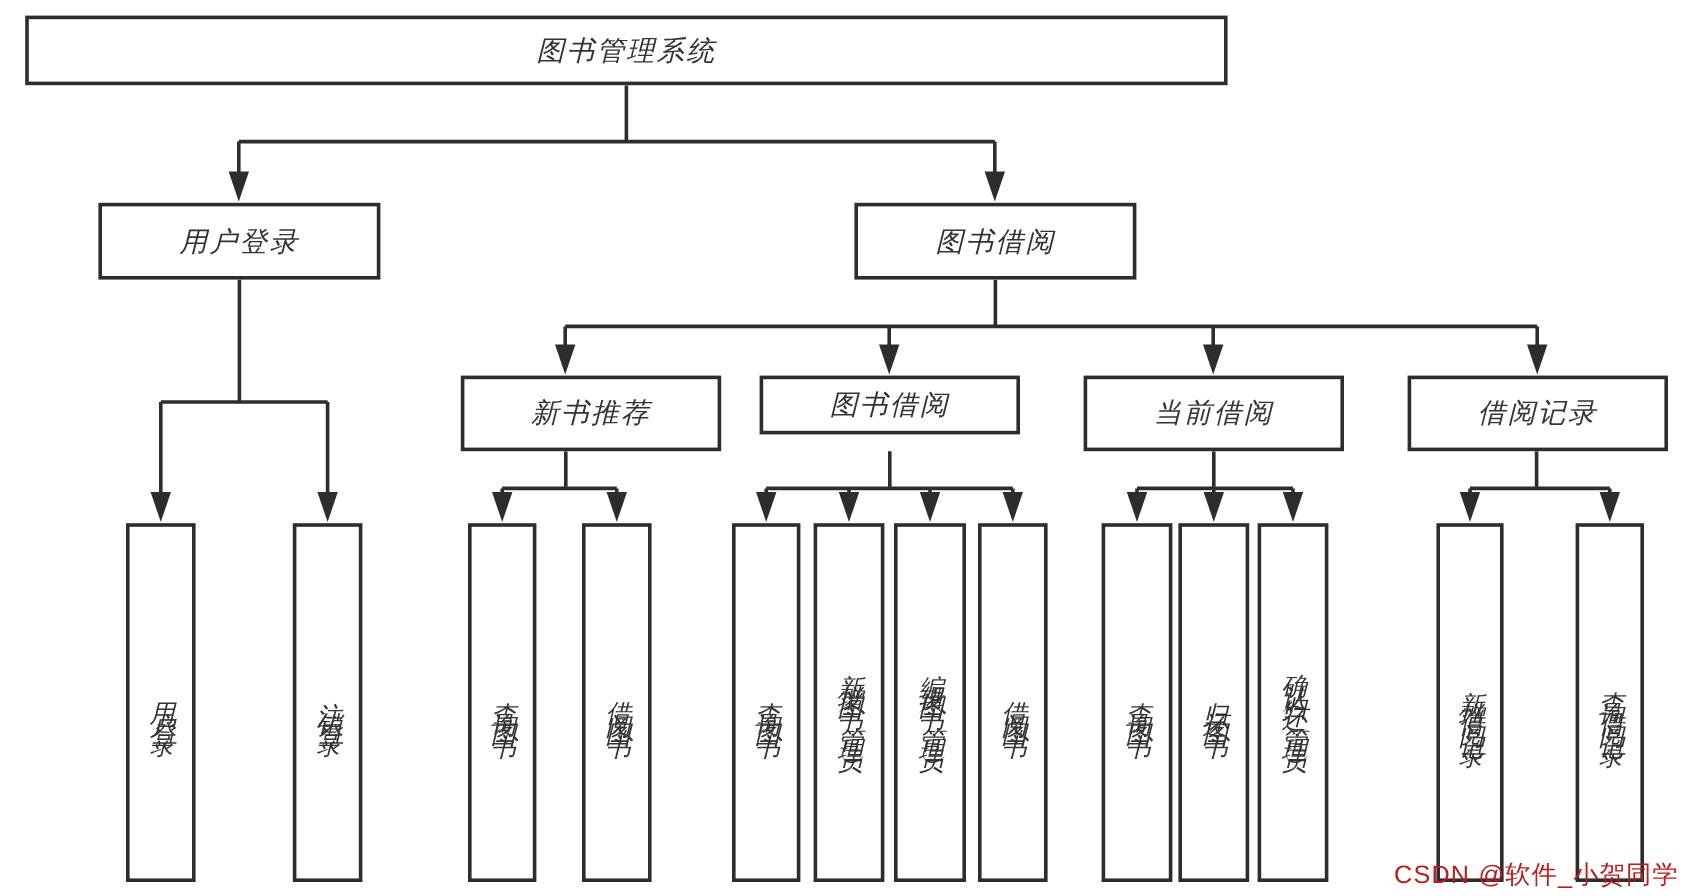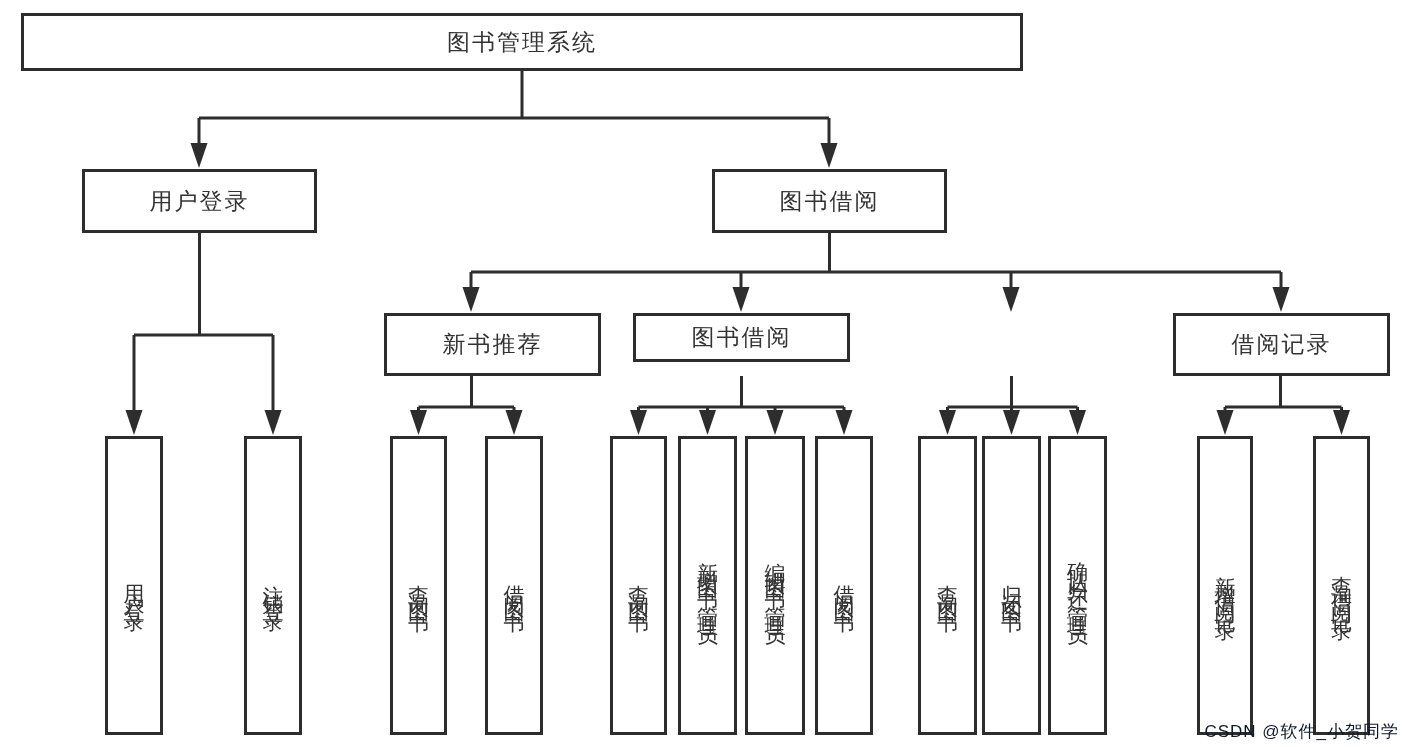--- a/index.html
+++ b/index.html
@@ -27,20 +27,21 @@
     box-sizing: border-box;
     background: #ffffff;
     border: 3px solid #2d2d2d;
     color: #333333;
     display: flex;
     align-items: center;
     justify-content: center;
     font-size: 23px;
     letter-spacing: 2px;
     white-space: nowrap;
+    font-style: italic;
   }
   .node.vertical {
     writing-mode: vertical-lr;
     text-orientation: mixed;
     font-size: 21px;
     letter-spacing: 9px;
     white-space: normal;
   }
   
   .n-root            { left: 21px;   top: 13px;  width: 1002px; height: 58px; }
@@ -62,22 +63,22 @@
   .n-leaf-bb-borrow    { left: 815px;  width: 58px; }
   .n-leaf-cb-query     { left: 918px;  width: 59px; }
   .n-leaf-cb-return    { left: 982px;  width: 59px; }
   .n-leaf-cb-confirm   { left: 1048px; width: 59px; }
   .n-leaf-br-add       { left: 1197px; width: 56px; }
   .n-leaf-br-query     { left: 1313px; width: 57px; }
   .watermark {
     position: absolute;
     right: 6px;
     bottom: 4px;
-    font-size: 17px;
-    color: #0f172a;
+    font-size: 21px;
+    color: #b91c1c;
     letter-spacing: 1px;
   }
 </style>
 </head>
 <body>
 
 <div class="stage">
 
   <svg class="connectors" viewBox="0 0 1405 747" xmlns="http://www.w3.org/2000/svg">
     <g stroke="#2d2d2d" stroke-width="3" fill="none">
@@ -119,20 +120,21 @@
     </g>
   </svg>
 
   <div class="node n-root">图书管理系统</div>
 
   <div class="node n-user-login">用户登录</div>
   <div class="node n-book-mgmt">图书借阅</div>
 
   <div class="node n-new-book">新书推荐</div>
   <div class="node n-book-borrow">图书借阅</div>
+  <div class="node n-current-borrow">当前借阅</div>
   <div class="node n-borrow-record">借阅记录</div>
 
   <div class="node vertical leaf n-leaf-login">用户登录</div>
   <div class="node vertical leaf n-leaf-logout">注销登录</div>
 
   <div class="node vertical leaf n-leaf-nbr-query">查询图书</div>
   <div class="node vertical leaf n-leaf-nbr-borrow">借阅图书</div>
 
   <div class="node vertical leaf n-leaf-bb-query">查询图书</div>
   <div class="node vertical leaf n-leaf-bb-add">新增图书（管理员）</div>

